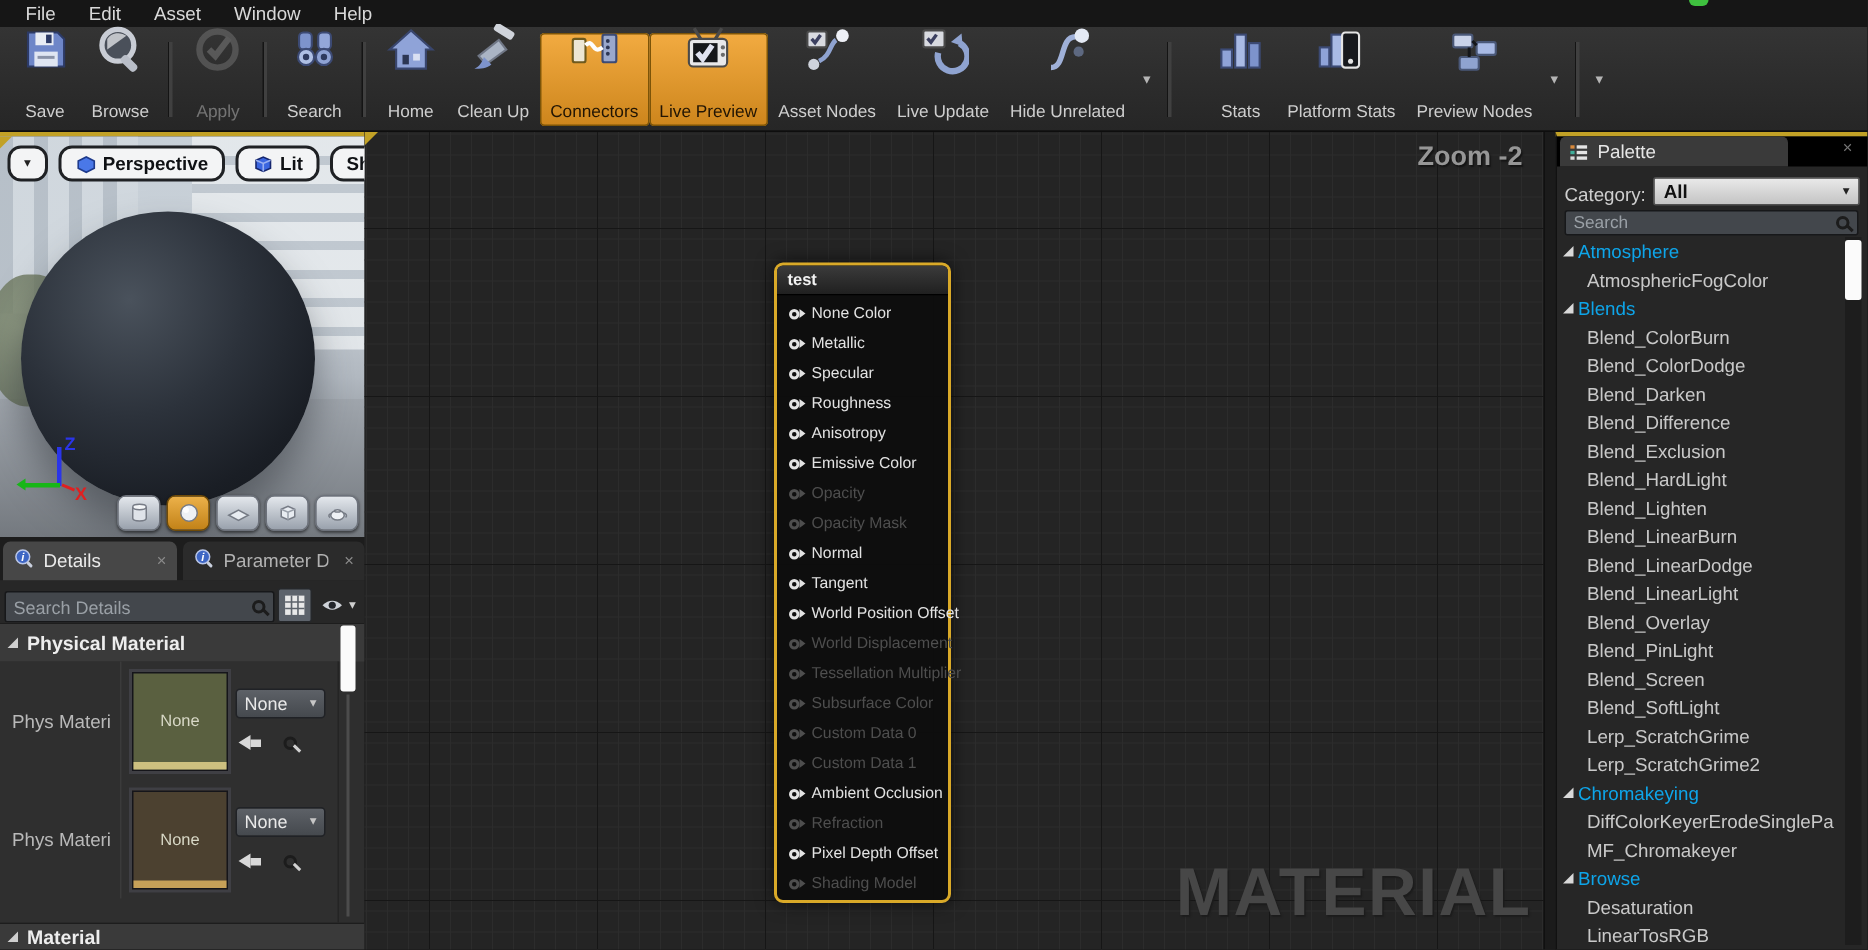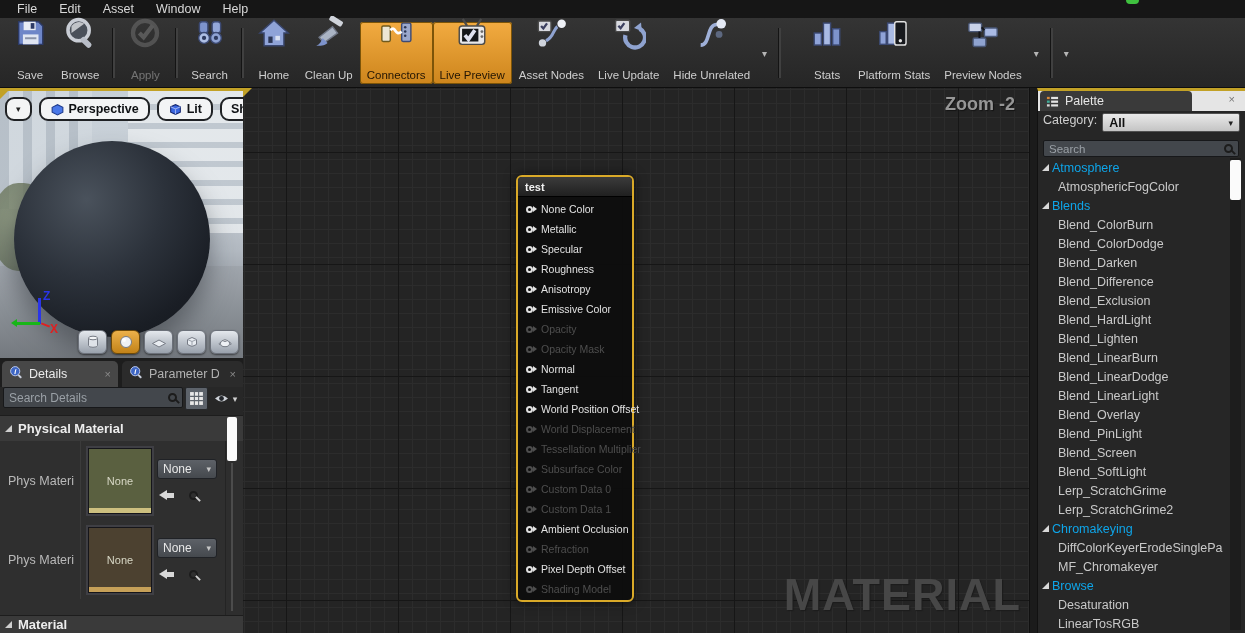--- a/index.html
+++ b/index.html
@@ -51,21 +51,21 @@
 .shape-btn.active{background:linear-gradient(180deg,#ecb14a,#c28218);border-color:#6e4a08}
 .shape-btn svg{width:18px;height:18px}
 
 
 #dt-tabbar{position:absolute;left:0;top:270px;width:243px;height:29px;background:#1d1d1d;display:flex;align-items:flex-end;padding-left:2px;gap:4px}
 .dt-tab{height:26px;display:flex;align-items:center;gap:5px;padding:0 7px;border-radius:5px 5px 0 0;background:#2b2b2b;color:#b2b2b2;font-size:12.5px;overflow:hidden}
 .dt-tab.active{background:#474747;color:#ebebeb}
 .dt-tab svg{width:15px;height:15px;flex:0 0 auto}
 .dt-tab .tab-label{flex:1;white-space:nowrap;overflow:hidden}
 .tab-close{color:#8b8b8b;font-size:11px;margin-left:6px}
-#dt-searchrow{position:absolute;left:0;top:299px;width:243px;height:28px;background:#272727;display:flex;align-items:flex-start;padding:0 3px;gap:2px}
+#dt-searchrow{position:absolute;left:0;top:299px;width:243px;height:28px;background:#272727;display:flex;align-items:flex-end;padding:0 3px;gap:2px}
 .search-box{height:21px;background:#43474c;border:1px solid #17181a;border-radius:2px;display:flex;align-items:center;padding:0 5px;gap:4px}
 #dt-search{flex:0 0 129px}
 .search-box input{flex:1;background:transparent;border:0;outline:0;color:#cfcfcf;font-size:12px;min-width:0;font-family:inherit}
 .search-box input::placeholder{color:#9aa0a6}
 .mag{width:9px;height:9px;border:2px solid #1c1c1c;border-radius:50%;position:relative;flex:0 0 auto}
 .mag::after{content:"";position:absolute;width:6px;height:2px;background:#1c1c1c;transform:rotate(45deg);right:-5px;bottom:-2px}
 .mag.light,{border-color:#d2d2d2}
 .mag.light::after{background:#d2d2d2}
 .grid-btn{width:27px;height:23px;background:#5d636b;border:1px solid #26282b;border-radius:2px;display:flex;align-items:center;justify-content:center}
 .grid-btn svg{width:15px;height:15px}
@@ -106,25 +106,25 @@
 .node-header{height:20px;background:linear-gradient(180deg,#3b3b3b,#202020);border-bottom:1px solid #000;border-radius:4px 4px 0 0;display:flex;align-items:center;padding-left:7px;color:#f2f2f2;font-size:11px;font-weight:bold}
 #node-pins{padding-top:2px}
 .pin{display:flex;align-items:center;height:20px;padding-left:8px;color:#e2e2e2;font-size:10.5px}
 .pin.disabled{color:#4e4e4e}
 .pin-dot{width:7px;height:7px;border:2px solid currentColor;border-radius:50%;flex:0 0 auto}
 .pin-tri{width:0;height:0;border-left:4px solid currentColor;border-top:3px solid transparent;border-bottom:3px solid transparent;margin-right:4px}
 .pin-label{white-space:nowrap}
 
 
 #palette{position:absolute;left:1037px;top:88px;width:208px;height:545px;background:#262626;border-top:3px solid #c2a126;border-left:1px solid #111}
-#pal-tabbar{position:absolute;left:0;top:0;width:100%;height:20px;background:#e5e5e5}
+#pal-tabbar{position:absolute;left:0;top:0;width:100%;height:20px;background:#000000}
 #pal-tab{position:absolute;left:2px;top:0;width:152px;height:20px;background:#3a3a3a;border-radius:4px 4px 0 0;display:flex;align-items:center;gap:6px;padding:0 6px;color:#e6e6e6;font-size:12.5px}
 #pal-tab svg{width:13px;height:13px}
 #pal-close{position:absolute;right:10px;top:2px;color:#777;font-size:11px}
-#pal-catrow{position:absolute;left:0;top:22px;width:100%;height:24px;display:flex;align-items:flex-start;padding:0 5px;gap:5px}
+#pal-catrow{position:absolute;left:0;top:22px;width:100%;height:24px;display:flex;align-items:flex-end;padding:0 5px;gap:5px}
 #pal-cat-label{color:#cfcfcf;font-size:12.5px;white-space:nowrap}
 #pal-cat-dd{flex:1;height:19px;background:linear-gradient(180deg,#e9e9e9,#c4c4c4);border:1px solid #505050;border-radius:2px;display:flex;align-items:center;padding:0 6px;color:#101010;font-size:12.5px;font-weight:bold}
 #pal-cat-dd .dd-caret{margin-left:auto;color:#222;font-size:9px}
 #pal-search{position:absolute;left:5px;top:49px;width:196px;height:17px}
 #pal-search input{font-size:11.5px}
 #pal-list{position:absolute;left:0;top:67px;width:190px;bottom:1px;overflow:hidden}
 .pal-row{height:19px;display:flex;align-items:center;padding-left:20px;color:#c9c9c9;font-size:12.5px;white-space:nowrap;overflow:hidden}
 .pal-row.header{padding-left:4px;color:#0ea5e9;font-weight:normal}
 .pal-tri{width:0;height:0;border-bottom:7px solid #d8d8d8;border-left:7px solid transparent;margin-right:3px;flex:0 0 auto}
 #pal-scroll-track{position:absolute;right:4px;top:67px;width:11px;bottom:3px;background:#1d1d1d}

